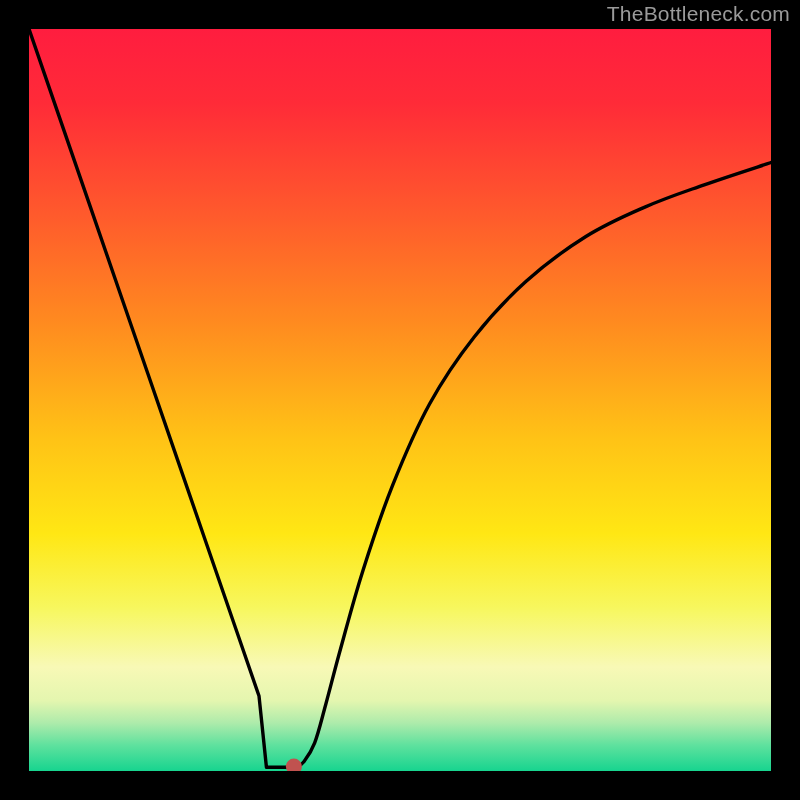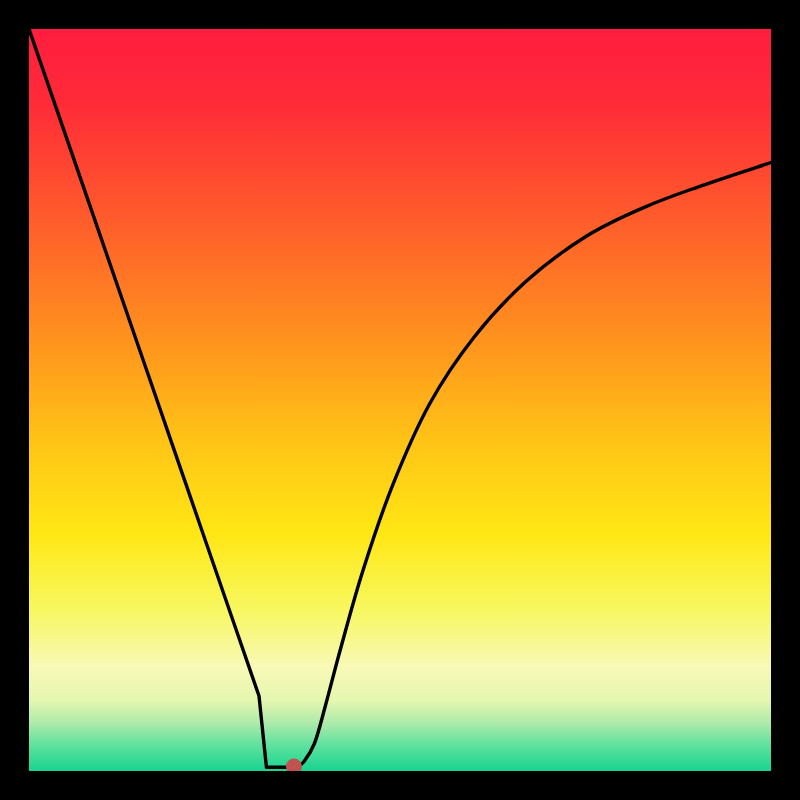--- a/index.html
+++ b/index.html
@@ -36,20 +36,21 @@
   .plot svg {
     display: block;
     width: 742px;
     height: 742px;
   }
 </style>
 </head>
 <body>
 
 <div class="frame">
+  <div class="watermark">TheBottleneck.com</div>
   <div class="plot">
     <svg id="chart-svg" viewBox="0 0 742 742">
       <defs>
         <linearGradient id="bg-grad" x1="0" y1="0" x2="0" y2="1">
             <stop offset="0%" stop-color="#ff1d3f"></stop>
             <stop offset="10%" stop-color="#ff2b38"></stop>
             <stop offset="25%" stop-color="#ff5a2c"></stop>
             <stop offset="40%" stop-color="#ff8c1f"></stop>
             <stop offset="55.00000000000001%" stop-color="#ffc216"></stop>
             <stop offset="68%" stop-color="#ffe714"></stop>

